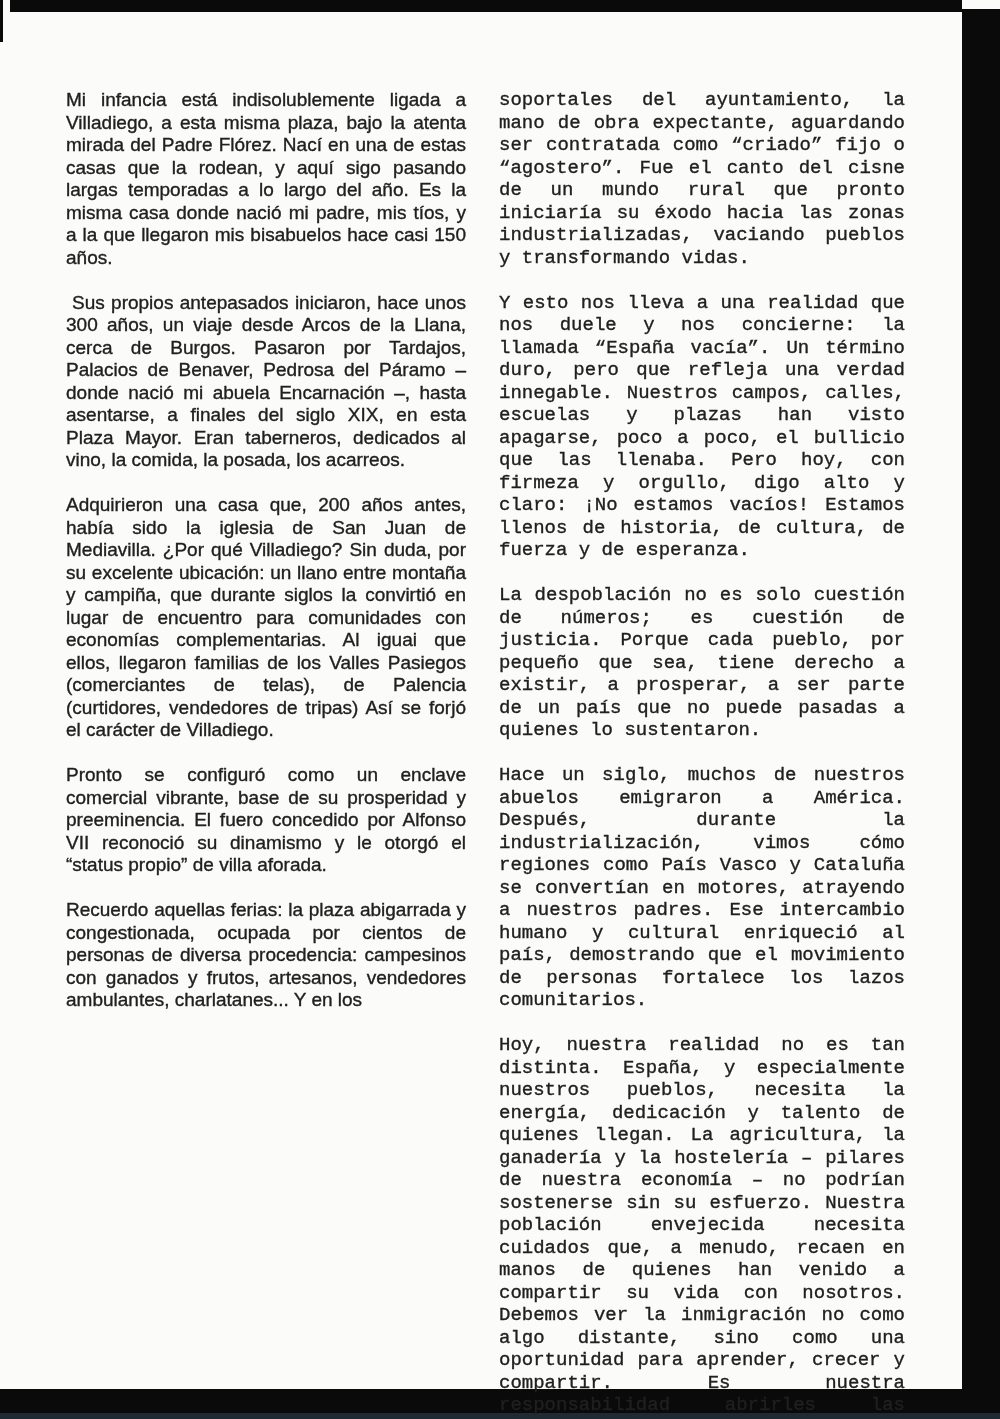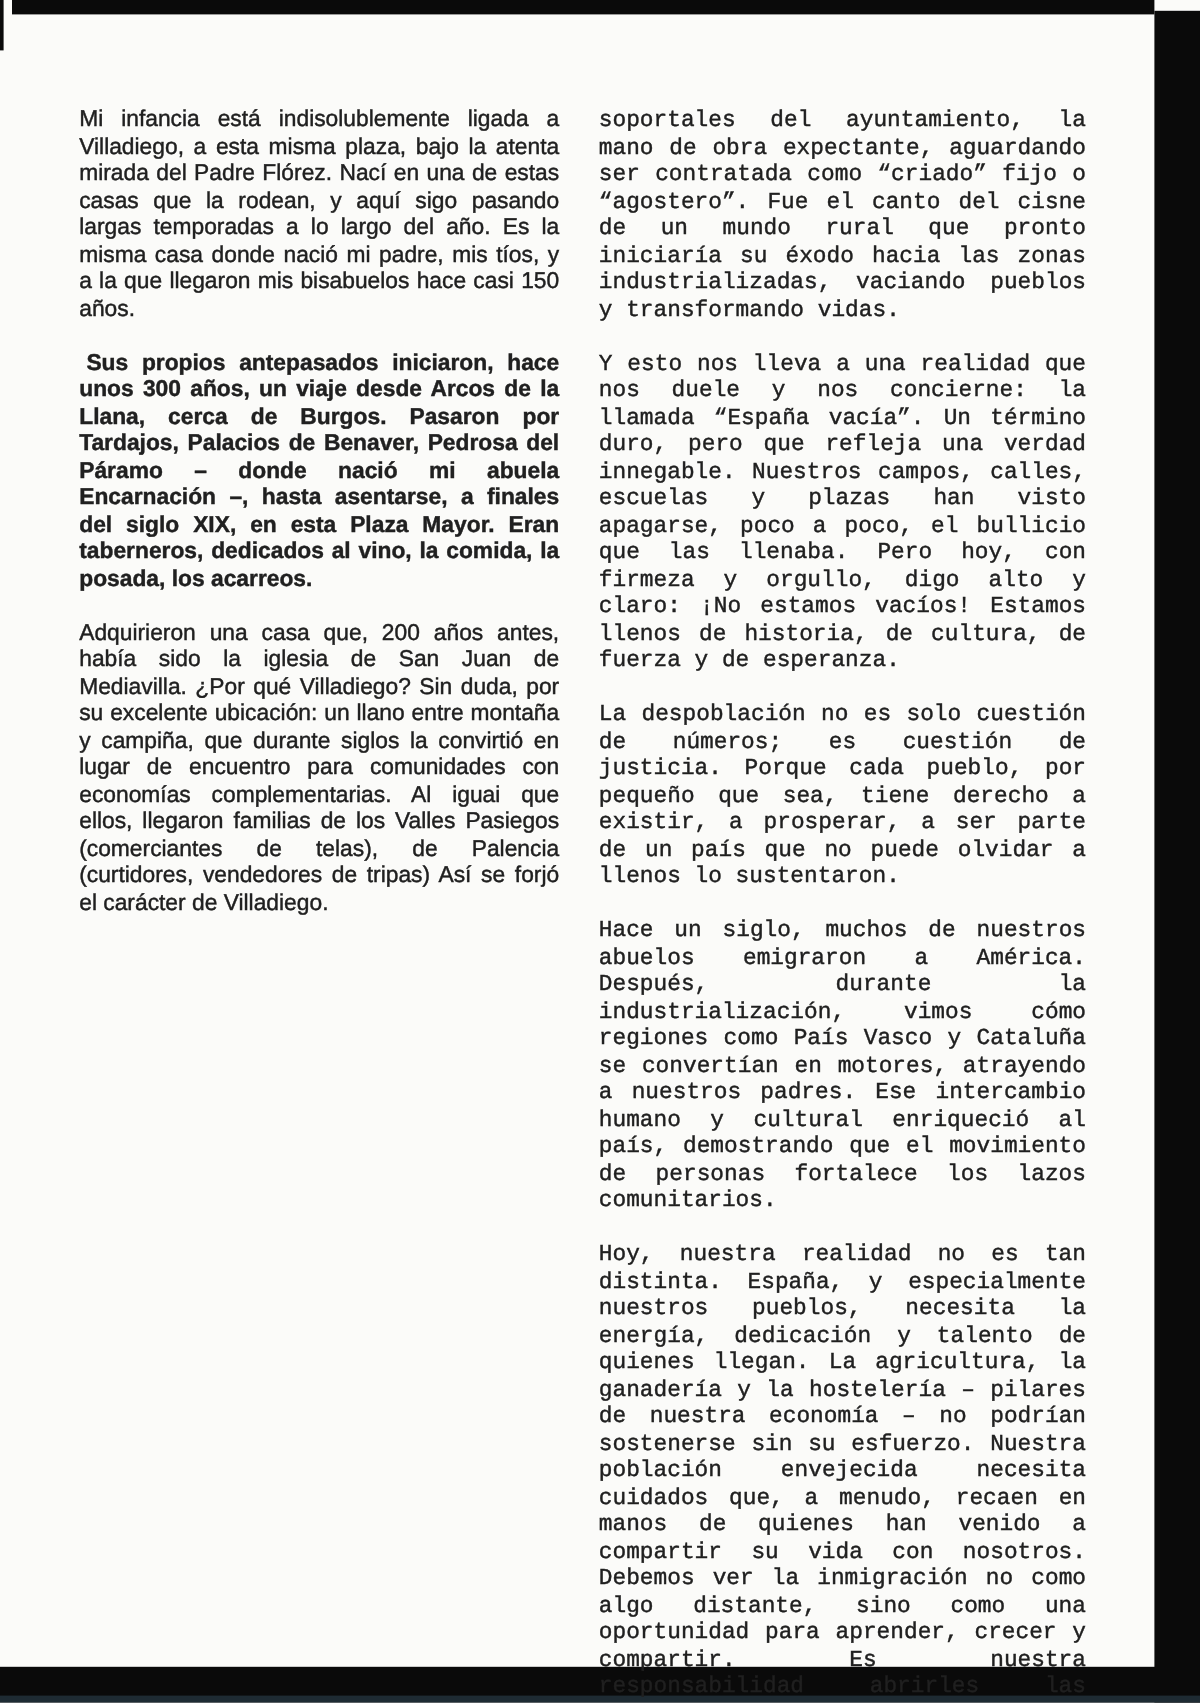--- a/index.html
+++ b/index.html
@@ -47,42 +47,44 @@
     text-align-last: left;
     hyphens: none;
     -webkit-text-stroke: 0.35px #202020;
   }
   .col-left  { width: 400px; }
   .col-right { width: 406px; font-family: Liberation Mono, monospace; }
   .col p {
     margin: 0 0 22.5px 0;
   }
   .col p:last-child { margin-bottom: 0; }
-  .indent-sm { text-indent: 6px; font-weight: bold; }
+  .indent-sm { text-indent: 6px; }
 </style>
 </head>
 <body>
 
 <div class="page">
 
   <div class="edge edge-top"></div>
   <div class="edge edge-right"></div>
   <div class="edge edge-bottom"></div>
   <div class="edge edge-left-sliver"></div>
 
   <div class="content">
 
     <div class="col col-left">
       <p>Mi infancia está indisolublemente ligada a Villadiego, a esta misma plaza, bajo la atenta mirada del Padre Flórez. Nací en una de estas casas que la rodean, y aquí sigo pasando largas temporadas a lo largo del año. Es la misma casa donde nació mi padre, mis tíos, y a la que llegaron mis bisabuelos hace casi 150 años.</p>
       <p class="indent-sm">Sus propios antepasados iniciaron, hace unos 300 años, un viaje desde Arcos de la Llana, cerca de Burgos. Pasaron por Tardajos, Palacios de Benaver, Pedrosa del Páramo – donde nació mi abuela Encarnación –, hasta asentarse, a finales del siglo XIX, en esta Plaza Mayor. Eran taberneros, dedicados al vino, la comida, la posada, los acarreos.</p>
       <p>Adquirieron una casa que, 200 años antes, había sido la iglesia de San Juan de Mediavilla. ¿Por qué Villadiego? Sin duda, por su excelente ubicación: un llano entre montaña y campiña, que durante siglos la convirtió en lugar de encuentro para comunidades con economías complementarias. Al iguai que ellos, llegaron familias de los Valles Pasiegos (comerciantes de telas), de Palencia (curtidores, vendedores de tripas) Así se forjó el carácter de Villadiego.</p>
+      <p>Pronto se configuró como un enclave comercial vibrante, base de su prosperidad y preeminencia. El fuero concedido por Alfonso VII reconoció su dinamismo y le otorgó el “status propio” de villa aforada.</p>
+      <p>Recuerdo aquellas ferias: la plaza abigarrada y congestionada, ocupada por cientos de personas de diversa procedencia: campesinos con ganados y frutos, artesanos, vendedores ambulantes, charlatanes... Y en los</p>
     </div>
 
     <div class="col col-right">
       <p>soportales del ayuntamiento, la mano de obra expectante, aguardando ser contratada como “criado” fijo o “agostero”. Fue el canto del cisne de un mundo rural que pronto iniciaría su éxodo hacia las zonas industrializadas, vaciando pueblos y transformando vidas.</p>
       <p>Y esto nos lleva a una realidad que nos duele y nos concierne: la llamada “España vacía”. Un término duro, pero que refleja una verdad innegable. Nuestros campos, calles, escuelas y plazas han visto apagarse, poco a poco, el bullicio que las llenaba. Pero hoy, con firmeza y orgullo, digo alto y claro: ¡No estamos vacíos! Estamos llenos de historia, de cultura, de fuerza y de esperanza.</p>
-      <p>La despoblación no es solo cuestión de números; es cuestión de justicia. Porque cada pueblo, por pequeño que sea, tiene derecho a existir, a prosperar, a ser parte de un país que no puede olvidar a llenos lo sustentaron.</p>
+      <p>La despoblación no es solo cuestión de números; es cuestión de justicia. Porque cada pueblo, por pequeño que sea, tiene derecho a existir, a prosperar, a ser parte de un país que no puede pasadas a quienes lo sustentaron.</p>
       <p>Hace un siglo, muchos de nuestros abuelos emigraron a América. Después, durante la industrialización, vimos cómo regiones como País Vasco y Cataluña se convertían en motores, atrayendo a nuestros padres. Ese intercambio humano y cultural enriqueció al país, demostrando que el movimiento de personas fortalece los lazos comunitarios.</p>
       <p>Hoy, nuestra realidad no es tan distinta. España, y especialmente nuestros pueblos, necesita la energía, dedicación y talento de quienes llegan. La agricultura, la ganadería y la hostelería – pilares de nuestra economía – no podrían sostenerse sin su esfuerzo. Nuestra población envejecida necesita cuidados que, a menudo, recaen en manos de quienes han venido a compartir su vida con nosotros. Debemos ver la inmigración no como algo distante, sino como una oportunidad para aprender, crecer y compartir. Es nuestra responsabilidad abrirles las puertas, como otros las abrieron con generaciones pasadas de nuestra propia familia.</p>
     </div>
 
   </div>
 </div>
 
 </body></html>

